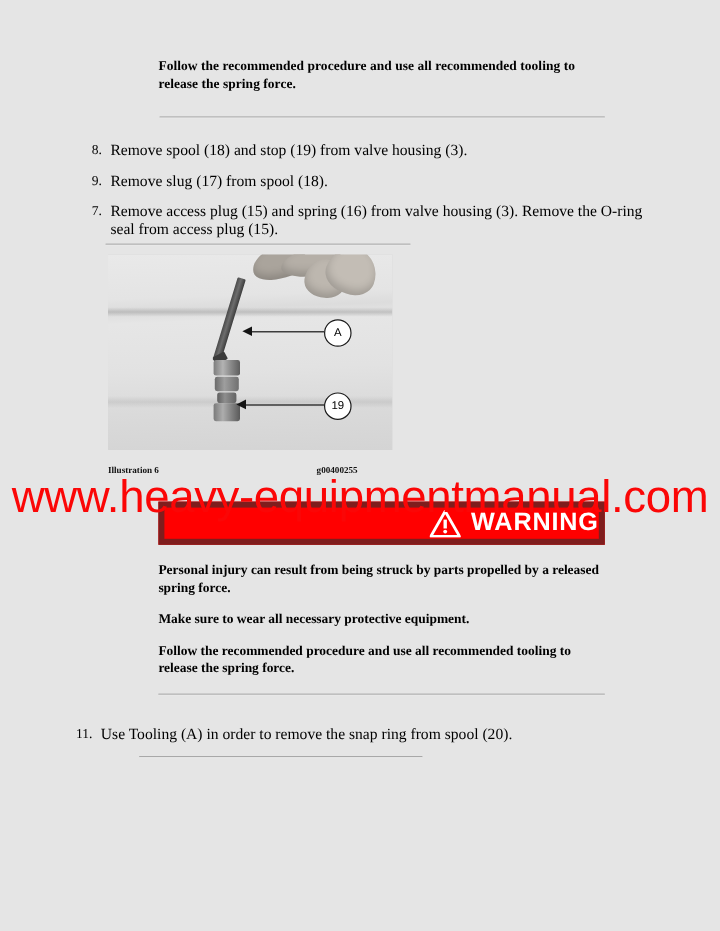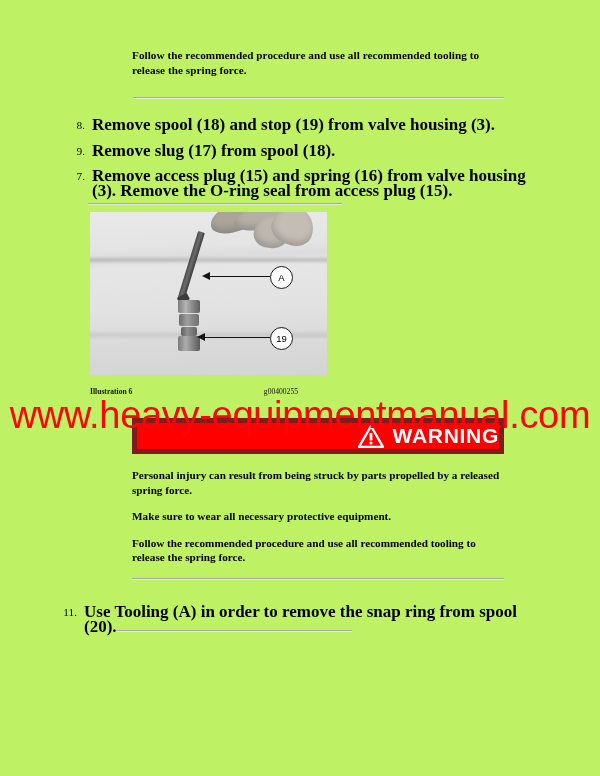--- a/index.html
+++ b/index.html
@@ -13,21 +13,21 @@
     height: 776px;
     position: relative;
     overflow: hidden;
     font-family: "Liberation Serif", "DejaVu Serif", serif;
     color: #000000;
   }
 
   .page {
     position: absolute;
     inset: 0;
-    background: #bef264;
+    background: #e5e5e5;
   }
 
   
   .intro-block {
     position: absolute;
     left: 132px;
     top: 48px;
     width: 372px;
   }
   .intro-text {
@@ -83,24 +83,23 @@
   .step-num {
     width: 30px;
     min-width: 30px;
     text-align: right;
     font-size: 11.3px;
     line-height: 14.6px;
     padding-right: 7px;
     box-sizing: border-box;
   }
   .step-body {
-    font-size: 17px;
+    font-size: 13px;
     line-height: 14.6px;
     flex: 1;
-    font-weight: bold;
   }
 
   .step11-wrap {
     position: absolute;
     left: 54px;
     top: 605px;
     width: 480px;
   }
 
   
@@ -247,21 +246,21 @@
     top: 387px;
     width: 208px;
     font-size: 7.6px;
     line-height: 10px;
     font-weight: bold;
     color: #111;
     display: flex;
     justify-content: space-between;
   }
   .fig-caption .code {
-    font-weight: normal;
+    font-weight: bold;
   }
 
   
   .warning-banner {
     position: absolute;
     left: 132px;
     top: 418px;
     width: 372px;
     height: 36px;
     background: #ff0000;

